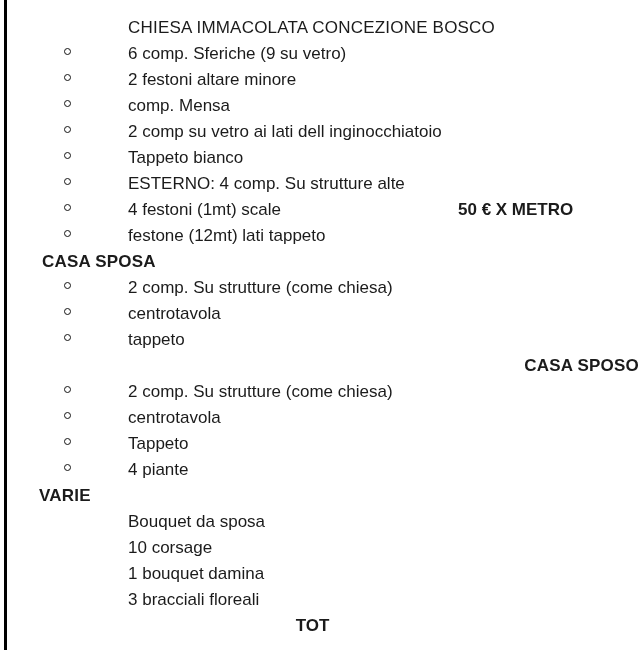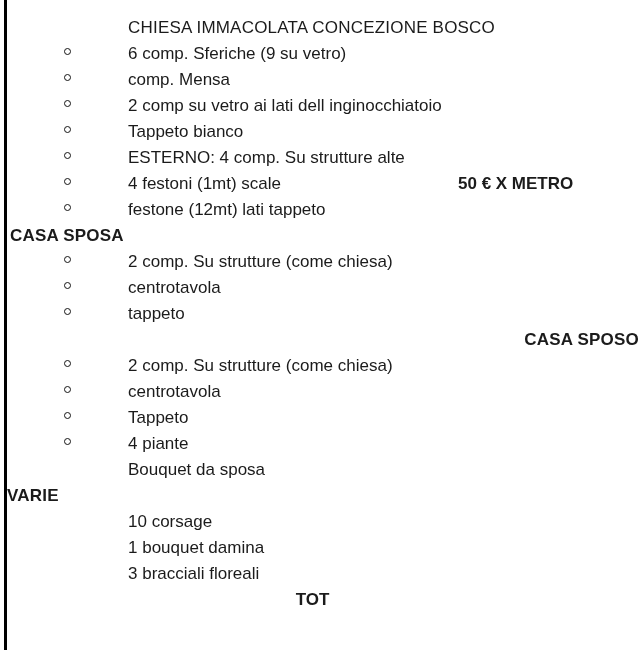--- a/index.html
+++ b/index.html
@@ -60,20 +60,21 @@
   }
   .note {
     position: absolute;
     left: 458px;
     top: 0;
     font-weight: 700;
   }
   .heading {
     font-weight: 700;
     letter-spacing: 0.2px;
+    margin-left: 32px;
   }
   .h-sposa { padding-left: 10px; }
   .h-sposo { padding-left: 6px; text-align: right; }
   .h-varie { padding-left: 7px; }
   .plain {
     padding-left: 128px;
   }
   .total {
     text-align: center;
     padding-right: 14px;
@@ -85,20 +86,24 @@
 
 <div class="page">
   <div class="left-border"></div>
   <div class="content">
 
     <div class="line title">CHIESA IMMACOLATA CONCEZIONE BOSCO</div>
 
     <div class="line item">
       <span class="bullet"></span>
       <span class="txt">6 comp. Sferiche (9 su vetro)</span>
+    </div>
+    <div class="line item">
+      <span class="bullet"></span>
+      <span class="txt">2 festoni altare minore</span>
     </div>
     <div class="line item">
       <span class="bullet"></span>
       <span class="txt">comp. Mensa</span>
     </div>
     <div class="line item">
       <span class="bullet"></span>
       <span class="txt">2 comp su vetro ai lati dell inginocchiatoio</span>
     </div>
     <div class="line item">
@@ -144,22 +149,22 @@
     </div>
     <div class="line item">
       <span class="bullet"></span>
       <span class="txt">Tappeto</span>
     </div>
     <div class="line item">
       <span class="bullet"></span>
       <span class="txt">4 piante</span>
     </div>
 
+    <div class="line heading h-varie">VARIE</div>
     <div class="line plain">Bouquet da sposa</div>
-    <div class="line heading h-varie">VARIE</div>
     <div class="line plain">10 corsage</div>
     <div class="line plain">1 bouquet damina</div>
     <div class="line plain">3 bracciali floreali</div>
 
     <div class="line total">TOT</div>
 
   </div>
 </div>
 
 </body></html>

